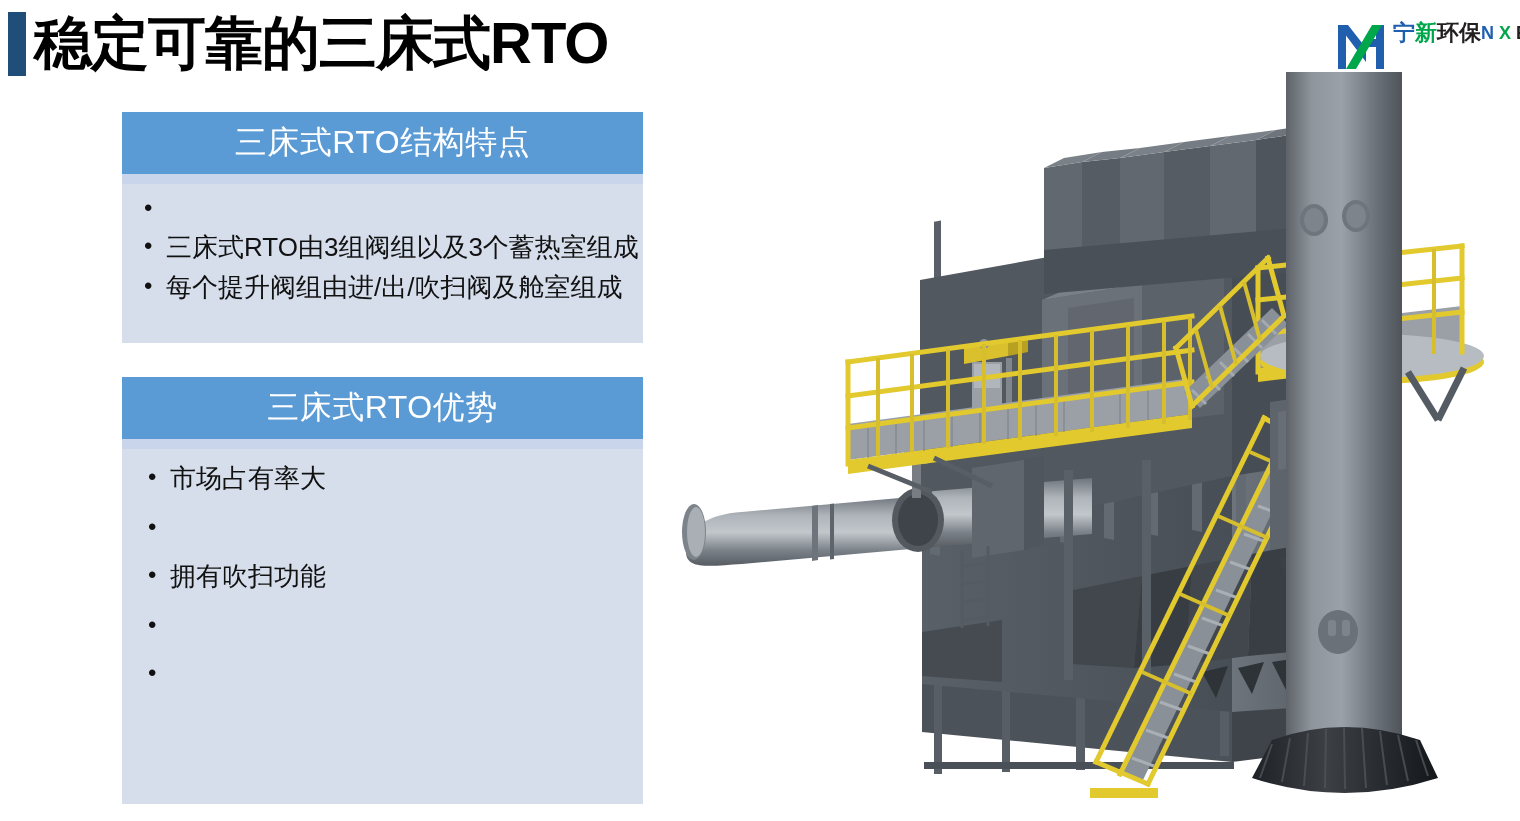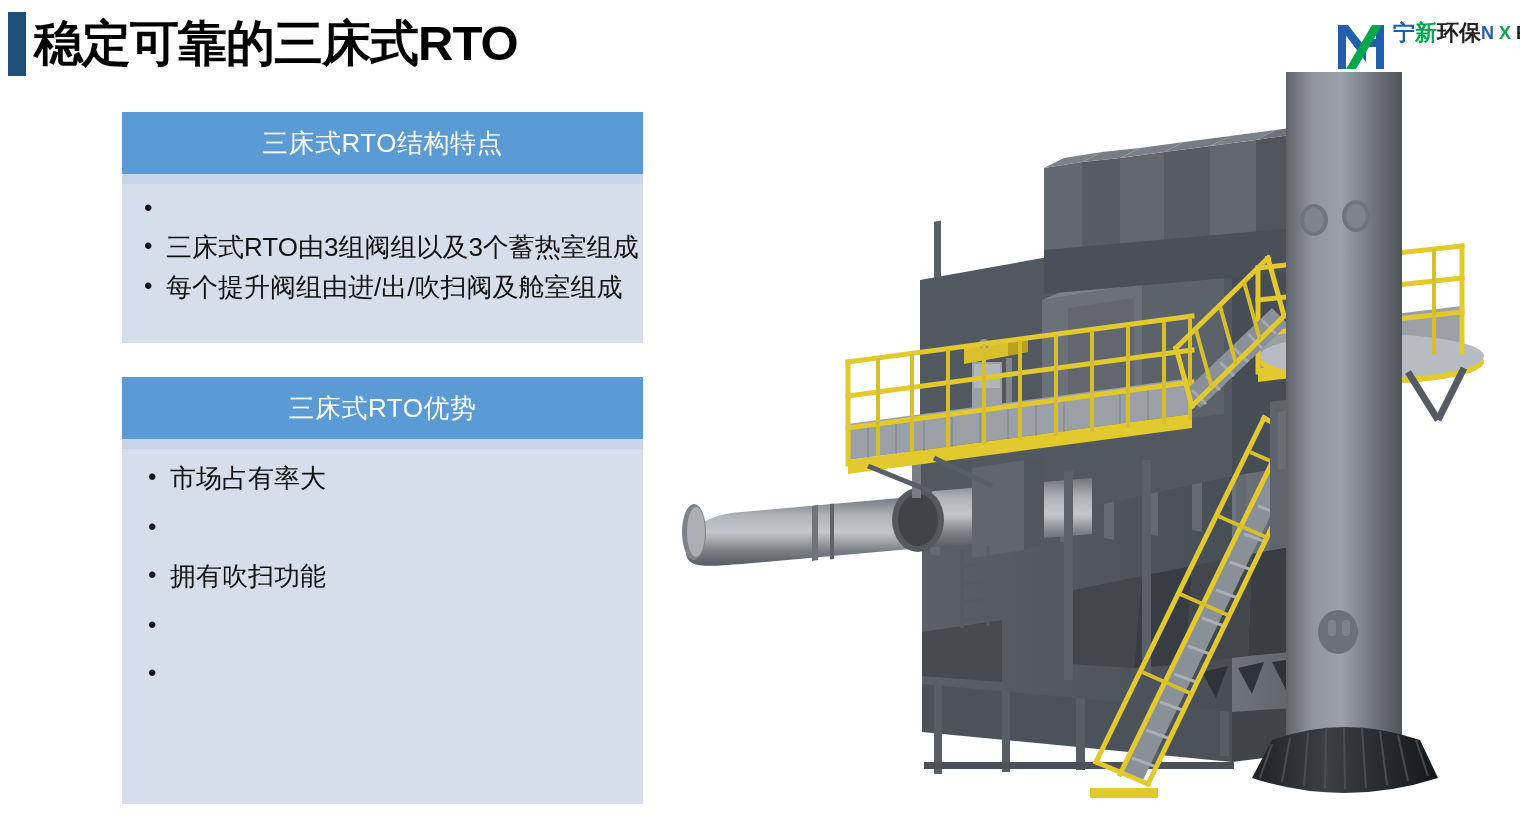--- a/index.html
+++ b/index.html
@@ -29,21 +29,21 @@
     left: 8px;
     top: 12px;
     width: 18px;
     height: 64px;
     background: #1F4E79;
   }
   .page-title {
     position: absolute;
     left: 34px;
     top: 4px;
-    font-size: 49px;
+    font-size: 58px;
     font-weight: bold;
     color: #000000;
     letter-spacing: -1px;
     line-height: 78px;
     white-space: nowrap;
   }
 
   
   .logo {
     position: absolute;
@@ -98,21 +98,21 @@
   #box-structure { top: 112px;  height: 231px; }
   #box-advantage { top: 377px;  height: 427px; }
 
   .box-header {
     background: #5B9BD5;
     color: #FFFFFF;
     height: 62px;
     display: flex;
     align-items: center;
     justify-content: center;
-    font-size: 26px;
+    font-size: 32px;
     font-weight: normal;
     letter-spacing: 0.5px;
   }
   .box-sep {
     height: 10px;
     background: #C8D5EA;
   }
   .box-body {
     padding: 8px 16px 6px 18px;
   }

